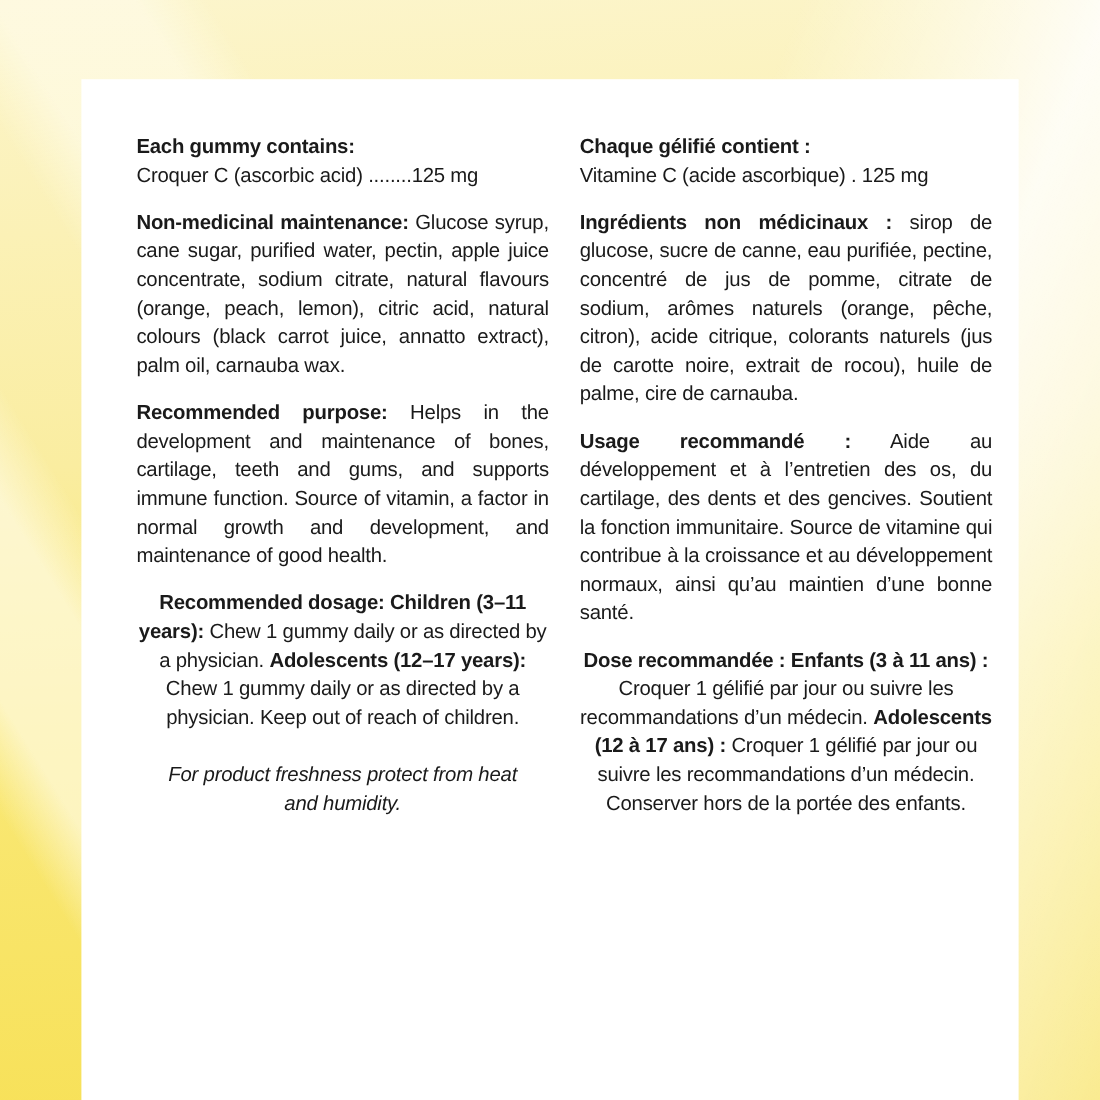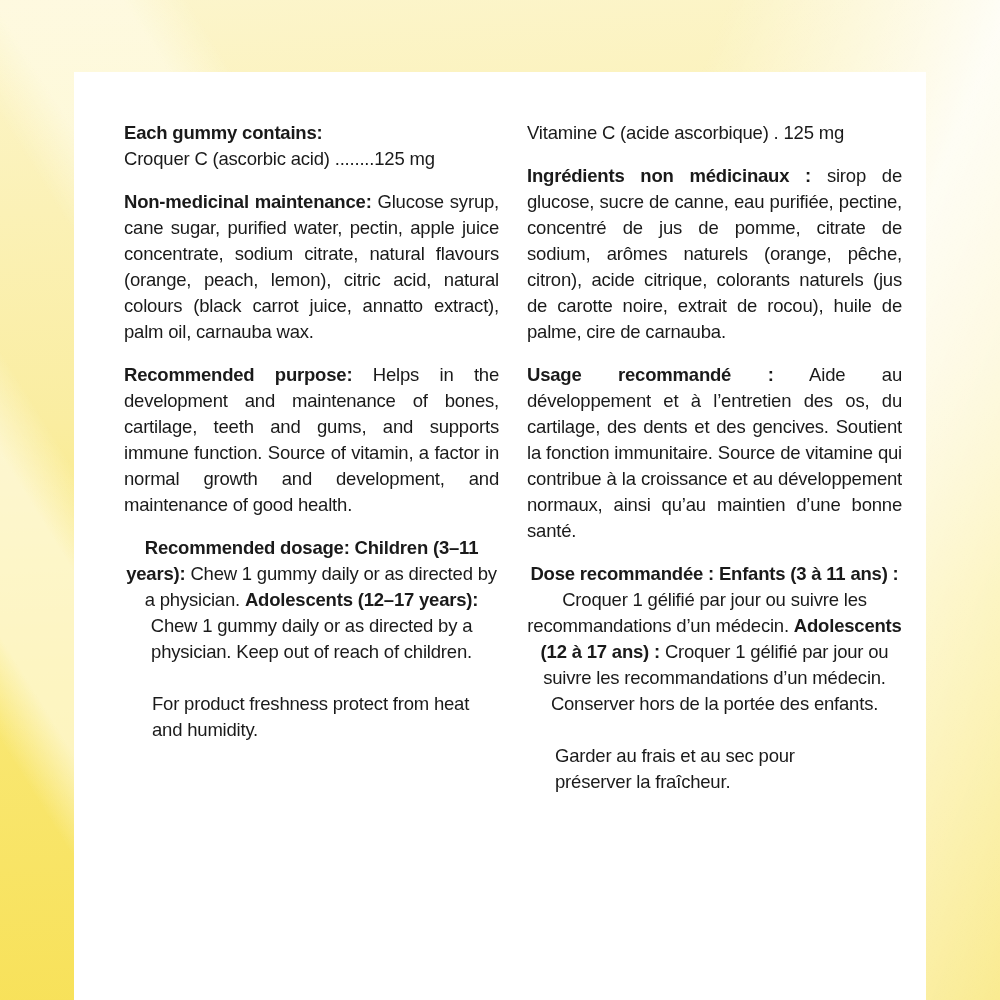--- a/index.html
+++ b/index.html
@@ -36,20 +36,22 @@
     letter-spacing: -0.2px;
   }
   .col p { margin-bottom: 17px; }
   .heading { font-weight: bold; }
   .vitline { margin-bottom: 17px; }
   .para { text-align: justify; }
   .para .lead { font-weight: bold; }
   .dosage { text-align: center; }
   .dosage .b { font-weight: bold; }
   .note {
+    font-style: italic;
+    text-align: center;
     margin-top: 26px;
     padding: 0 28px;
   }
 </style>
 </head>
 <body>
 
 <div class="panel">
 
   <div class="col">
@@ -59,24 +61,24 @@
     <p class="para"><span class="lead">Non-medicinal maintenance:</span><span> Glucose syrup, cane sugar, purified water, pectin, apple juice concentrate, sodium citrate, natural flavours (orange, peach, lemon), citric acid, natural colours (black carrot juice, annatto extract), palm oil, carnauba wax.</span></p>
 
     <p class="para"><span class="lead">Recommended purpose:</span><span> Helps in the development and maintenance of bones, cartilage, teeth and gums, and supports immune function. Source of vitamin, a factor in normal growth and development, and maintenance of good health.</span></p>
 
     <p class="dosage"><span class="b">Recommended dosage: Children (3–11 years): </span><span>Chew 1 gummy daily or as directed by a physician. </span><span class="b">Adolescents (12–17 years): </span><span>Chew 1 gummy daily or as directed by a physician. Keep out of reach of children.</span></p>
 
     <div class="note">For product freshness protect from heat and humidity.</div>
   </div>
 
   <div class="col">
+    <div class="heading">Chaque gélifié contient :</div>
     <div class="vitline">Vitamine C (acide ascorbique) . 125 mg</div>
 
     <p class="para"><span class="lead">Ingrédients non médicinaux :</span><span> sirop de glucose, sucre de canne, eau purifiée, pectine, concentré de jus de pomme, citrate de sodium, arômes naturels (orange, pêche, citron), acide citrique, colorants naturels (jus de carotte noire, extrait de rocou), huile de palme, cire de carnauba.</span></p>
 
     <p class="para"><span class="lead">Usage recommandé :</span><span> Aide au développement et à l’entretien des os, du cartilage, des dents et des gencives. Soutient la fonction immunitaire. Source de vitamine qui contribue à la croissance et au développement normaux, ainsi qu’au maintien d’une bonne santé.</span></p>
 
     <p class="dosage"><span class="b">Dose recommandée : Enfants (3 à 11 ans) : </span><span>Croquer 1 gélifié par jour ou suivre les recommandations d’un médecin. </span><span class="b">Adolescents (12 à 17 ans) : </span><span>Croquer 1 gélifié par jour ou suivre les recommandations d’un médecin. Conserver hors de la portée des enfants.</span></p>
 
-    <div class="note">Garder au frais et au sec pour préserver la fraîcheur.</div>
   </div>
 
 </div>
 
 </body></html>

